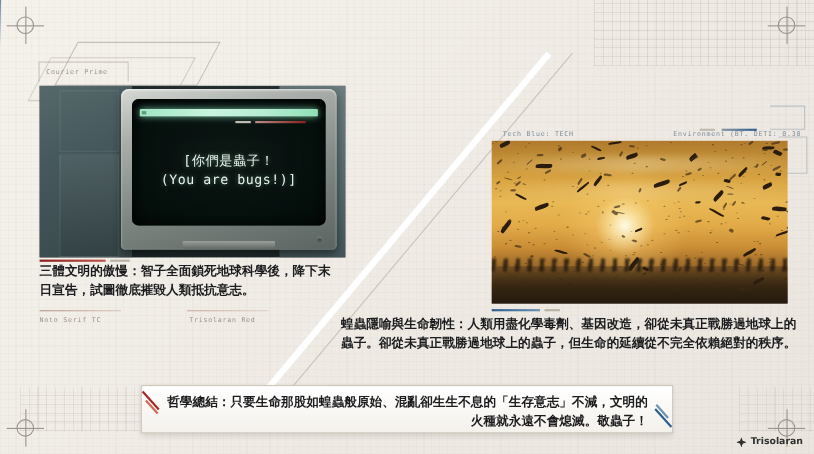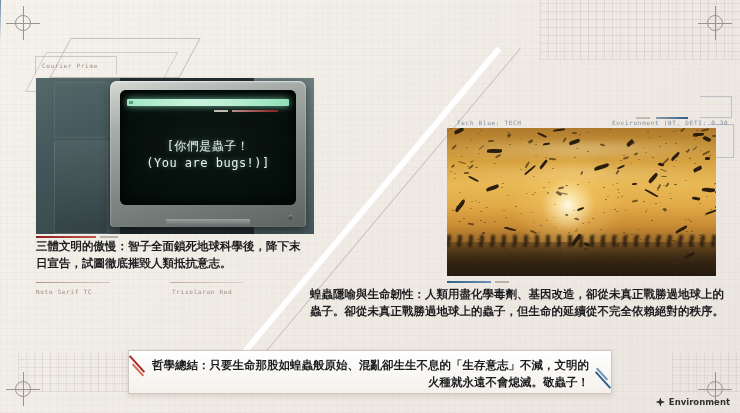--- a/index.html
+++ b/index.html
@@ -660,16 +660,16 @@
   <div id="conclusion">
     <div class="corner-slash cs-tl"></div>
     <div class="corner-slash cs-tl2"></div>
     <div class="corner-slash cs-br"></div>
     <div class="corner-slash cs-br2"></div>
     <div class="ctext">哲學總結：只要生命那股如蝗蟲般原始、混亂卻生生不息的「生存意志」不減，文明的火種就永遠不會熄滅。敬蟲子！</div>
   </div>
 
   <div id="brand">
     <span class="spark"></span>
-    <span>Environment</span>
+    <span>Trisolaran</span>
   </div>
 
 </div>
 
 </body></html>

